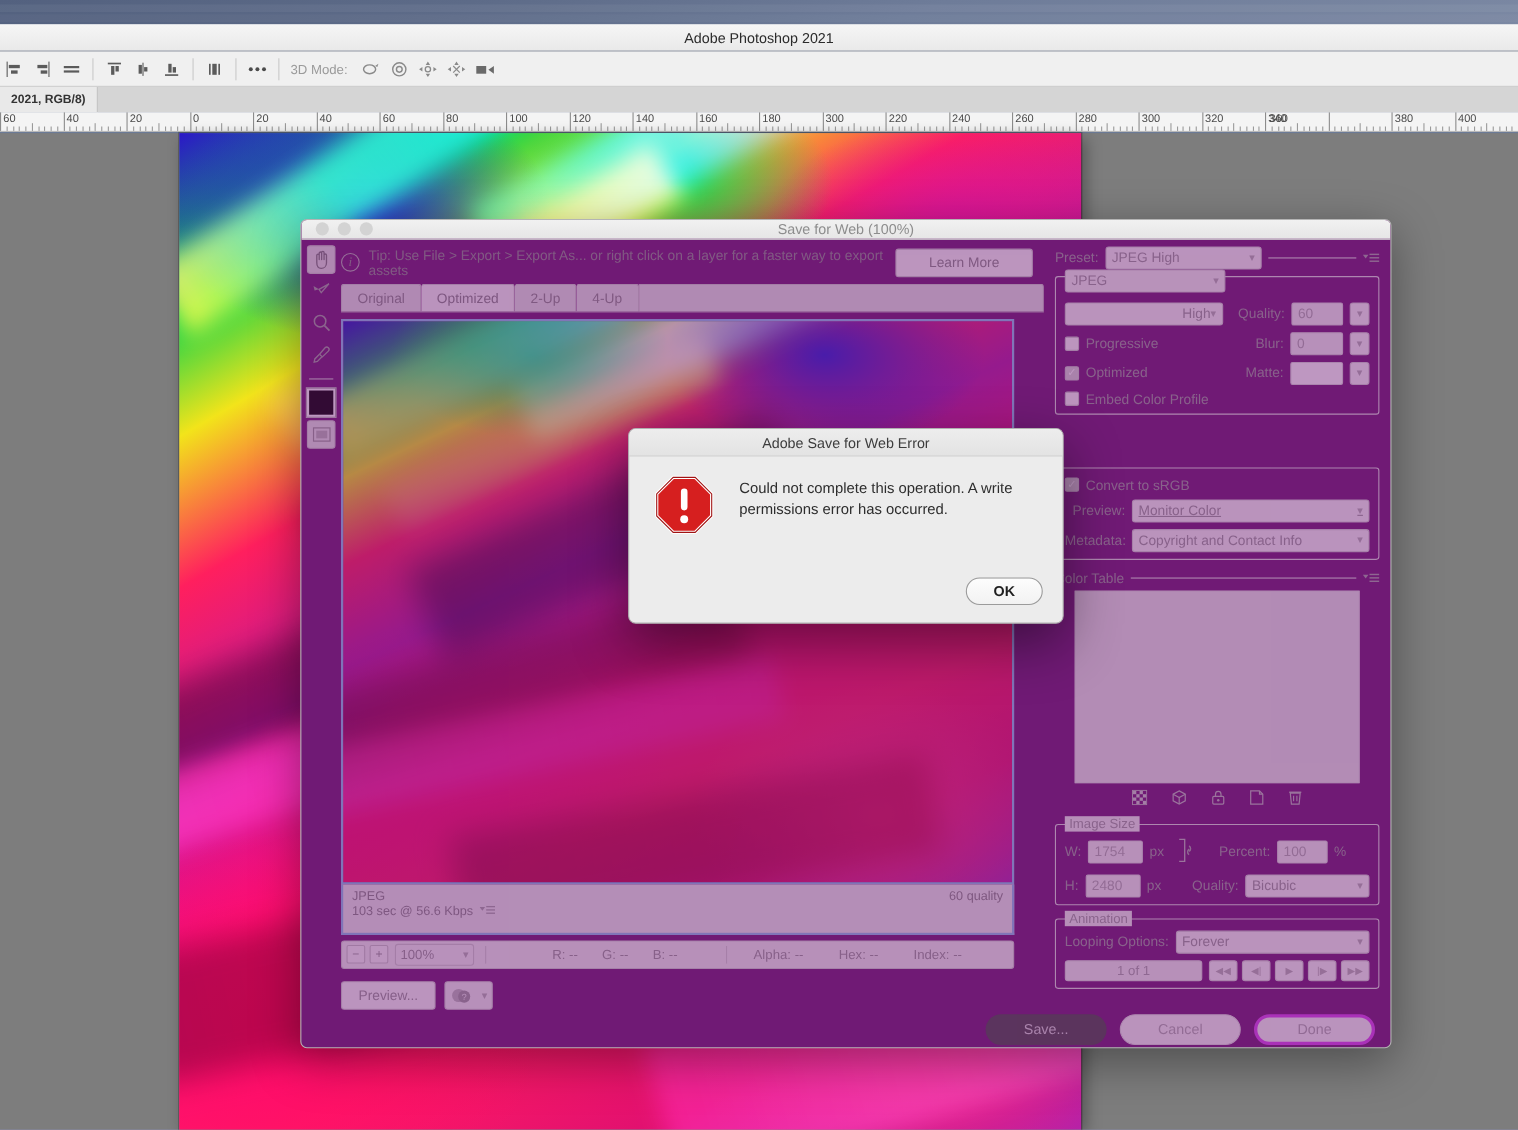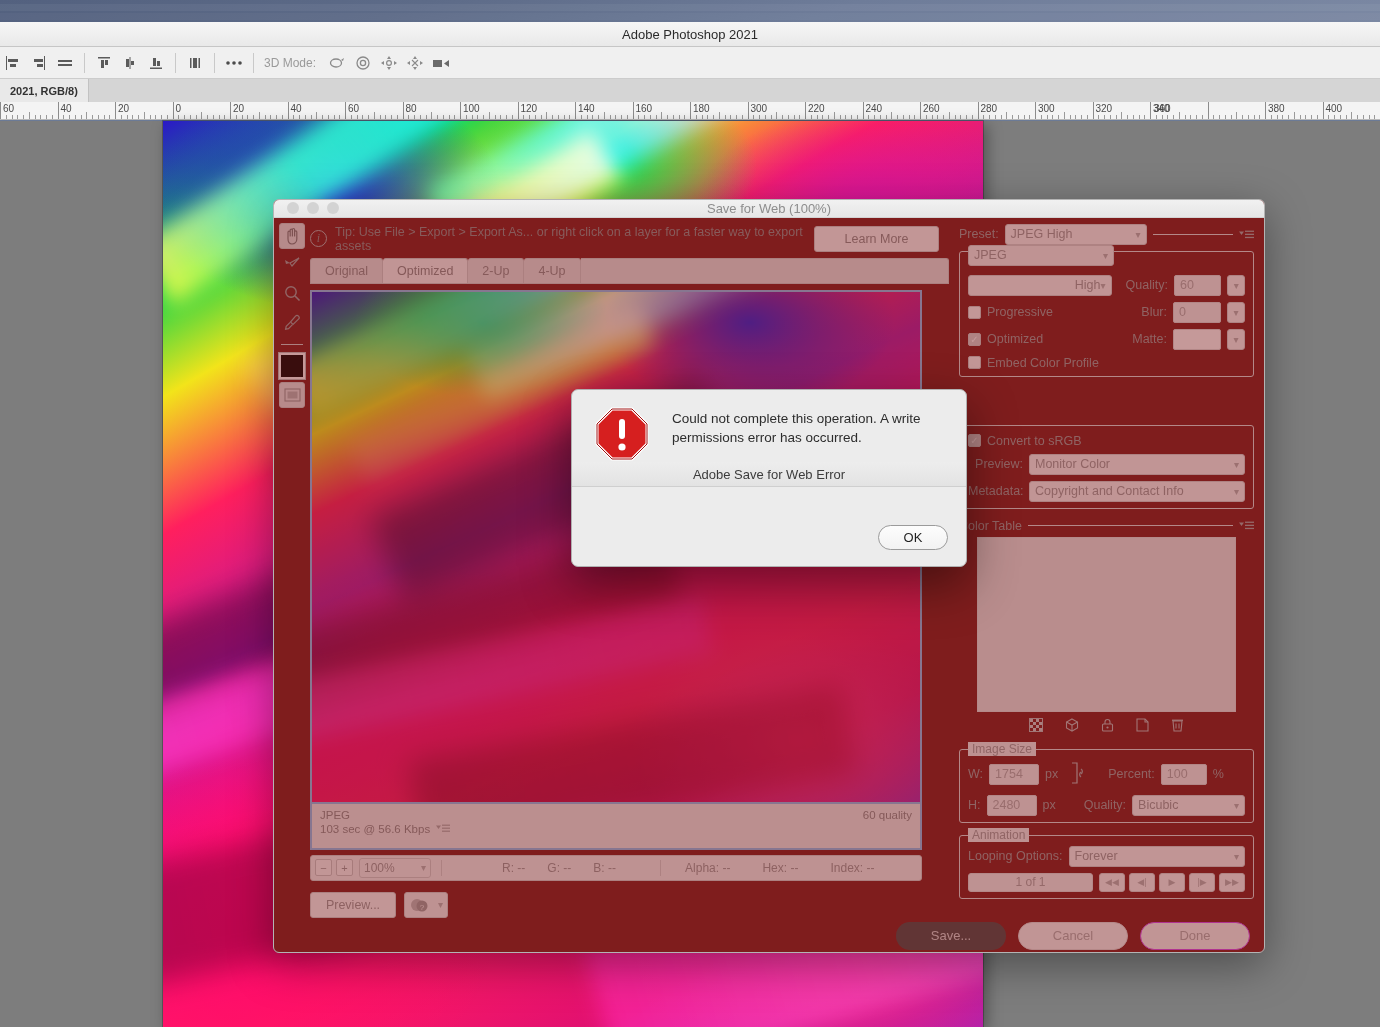--- a/index.html
+++ b/index.html
@@ -73,21 +73,21 @@
   .art-dark { position:absolute; mix-blend-mode:multiply; filter:blur(14px); opacity:.55; }
   #artboard-shadow {
     position:absolute; left:163px; top:0; width:820px; height:906px;
     box-shadow: 0 0 0 1px rgba(0,0,0,.25), 4px 4px 14px rgba(0,0,0,.35);
     pointer-events:none;
   }
 
   
   #sfw {
     position:absolute; left:273px; top:199px; width:992px; height:754px;
-    background:#7f1d1d; border:1px solid #b4b4b4; border-radius:6px;
+    background:#701a75; border:1px solid #b4b4b4; border-radius:6px;
     box-shadow:0 12px 44px rgba(0,0,0,.38);
     overflow:hidden;
     display:flex; flex-direction:column;
   }
   #sfw-titlebar {
     height:26px; background:linear-gradient(#f1f1f1,#e6e6e6);
     border-bottom:1px solid #d3d3d3; position:relative;
     display:flex; align-items:center;
   }
   .tl { width:12px; height:12px; border-radius:50%; background:#d3d3d3; margin-left:8px; }
@@ -174,42 +174,42 @@
             display:flex; align-items:center; justify-content:center; color:#b5b5b5; font-size:9px; }
   #frame-count { flex:1; height:19px; border:1px solid #e0e0e0; background:#f2f2f2; border-radius:3px;
                  display:flex; align-items:center; justify-content:center; color:#a8a8a8; font-size:12px; }
 
   #sfw-footer { height:48px; display:flex; align-items:center; justify-content:flex-end;
                 padding:0 14px 0 0; gap:12px; }
   .fbtn { height:28px; border-radius:14px; display:flex; align-items:center; justify-content:center;
           font-size:13px; }
   #save-btn { width:110px; background:#4a4a4a; color:#d8d8d8; }
   #cancel-btn { width:110px; background:#f7f7f7; border:1px solid #e0e0e0; color:#b0b0b0; }
-  #done-btn { width:110px; background:#f7f7f7; border:1px solid #d946ef; color:#b0b0b0; }
+  #done-btn { width:110px; background:#f7f7f7; border:3px solid #d946ef; color:#b0b0b0; }
 
   
   #sfw.dimmed .dimmable { opacity:.55; }
 
   
   #errdlg {
     position:absolute; left:571px; top:389px; width:396px; height:178px;
     background:#ececec; border:1px solid #b0b0b0; border-radius:7px;
     box-shadow:0 18px 50px rgba(0,0,0,.45);
     overflow:hidden;
   }
   #errdlg-title {
     height:25px; background:linear-gradient(#ededed,#e3e3e3); border-bottom:1px solid #cfcfcf;
     display:flex; align-items:center; justify-content:center; font-size:13px; color:#3c3c3c;
   }
   #errdlg-body { display:flex; padding:16px 18px 0 22px; gap:22px; }
   #err-icon { width:56px; height:56px; flex:none; }
   #err-msg { font-size:13.5px; color:#2d2d2d; line-height:19px; padding-top:3px; }
   #ok-btn { position:absolute; right:18px; bottom:16px; width:70px; height:25px;
             border:1px solid #9b9b9b; border-radius:13px; background:linear-gradient(#fdfdfd,#f2f2f2);
-            display:flex; align-items:center; justify-content:center; font-size:13px; color:#1f1f1f; }
+            display:flex; align-items:center; justify-content:center; font-size:13px; color:#1f1f1f;font-weight:bold; }
 </style>
 </head>
 <body>
 
 <div id="desktop">
   <div class="wp-band" style="top:4px"></div>
   <div class="wp-band" style="top:13px;opacity:.6"></div>
 </div>
 
 <div id="ps-window">
@@ -789,21 +789,21 @@
         </div>
       </div>
 
       <div class="grp" style="padding-top:8px;margin-top:48px;">
         <div class="row">
           <div class="chk on">✓</div>
           <span class="lbl">Convert to sRGB</span>
         </div>
         <div class="row">
           <span class="lbl" style="width:55px;text-align:right;">Preview:</span>
-          <div class="sel" style="flex:1;">
+          <div class="sel" style="flex:1;text-decoration:underline;">
             <span>Monitor Color</span>
             <span class="chev">▾</span>
           </div>
         </div>
         <div class="row" style="margin-bottom:2px;">
           <span class="lbl" style="width:55px;text-align:right;">Metadata:</span>
           <div class="sel" style="flex:1;">
             <span>Copyright and Contact Info</span>
             <span class="chev">▾</span>
           </div>
@@ -924,28 +924,28 @@
   </div>
 
   <div id="sfw-footer" class="dimmable">
     <div class="fbtn" id="save-btn">Save...</div>
     <div class="fbtn" id="cancel-btn">Cancel</div>
     <div class="fbtn" id="done-btn">Done</div>
   </div>
 </div>
 
 <div id="errdlg">
+  <div id="errdlg-title">
+    <span>Adobe Save for Web Error</span>
+  </div>
   <div id="errdlg-body">
     <div id="err-icon">
       <svg width="56" height="56" viewBox="0 0 56 56">
         <polygon points="18,3 38,3 53,18 53,38 38,53 18,53 3,38 3,18" fill="#d61f1f" stroke="#ffffff" stroke-width="3"></polygon>
         <polygon points="18,3 38,3 53,18 53,38 38,53 18,53 3,38 3,18" fill="none" stroke="#a01414" stroke-width="1"></polygon>
         <rect x="25" y="13" width="6" height="20" rx="3" fill="#ffffff"></rect>
         <circle cx="28" cy="41" r="3.6" fill="#ffffff"></circle>
       </svg>
     </div>
     <div id="err-msg">Could not complete this operation. A write permissions error has occurred.</div>
   </div>
-  <div id="errdlg-title">
-    <span>Adobe Save for Web Error</span>
-  </div>
   <div id="ok-btn">OK</div>
 </div>
 
 </body></html>

